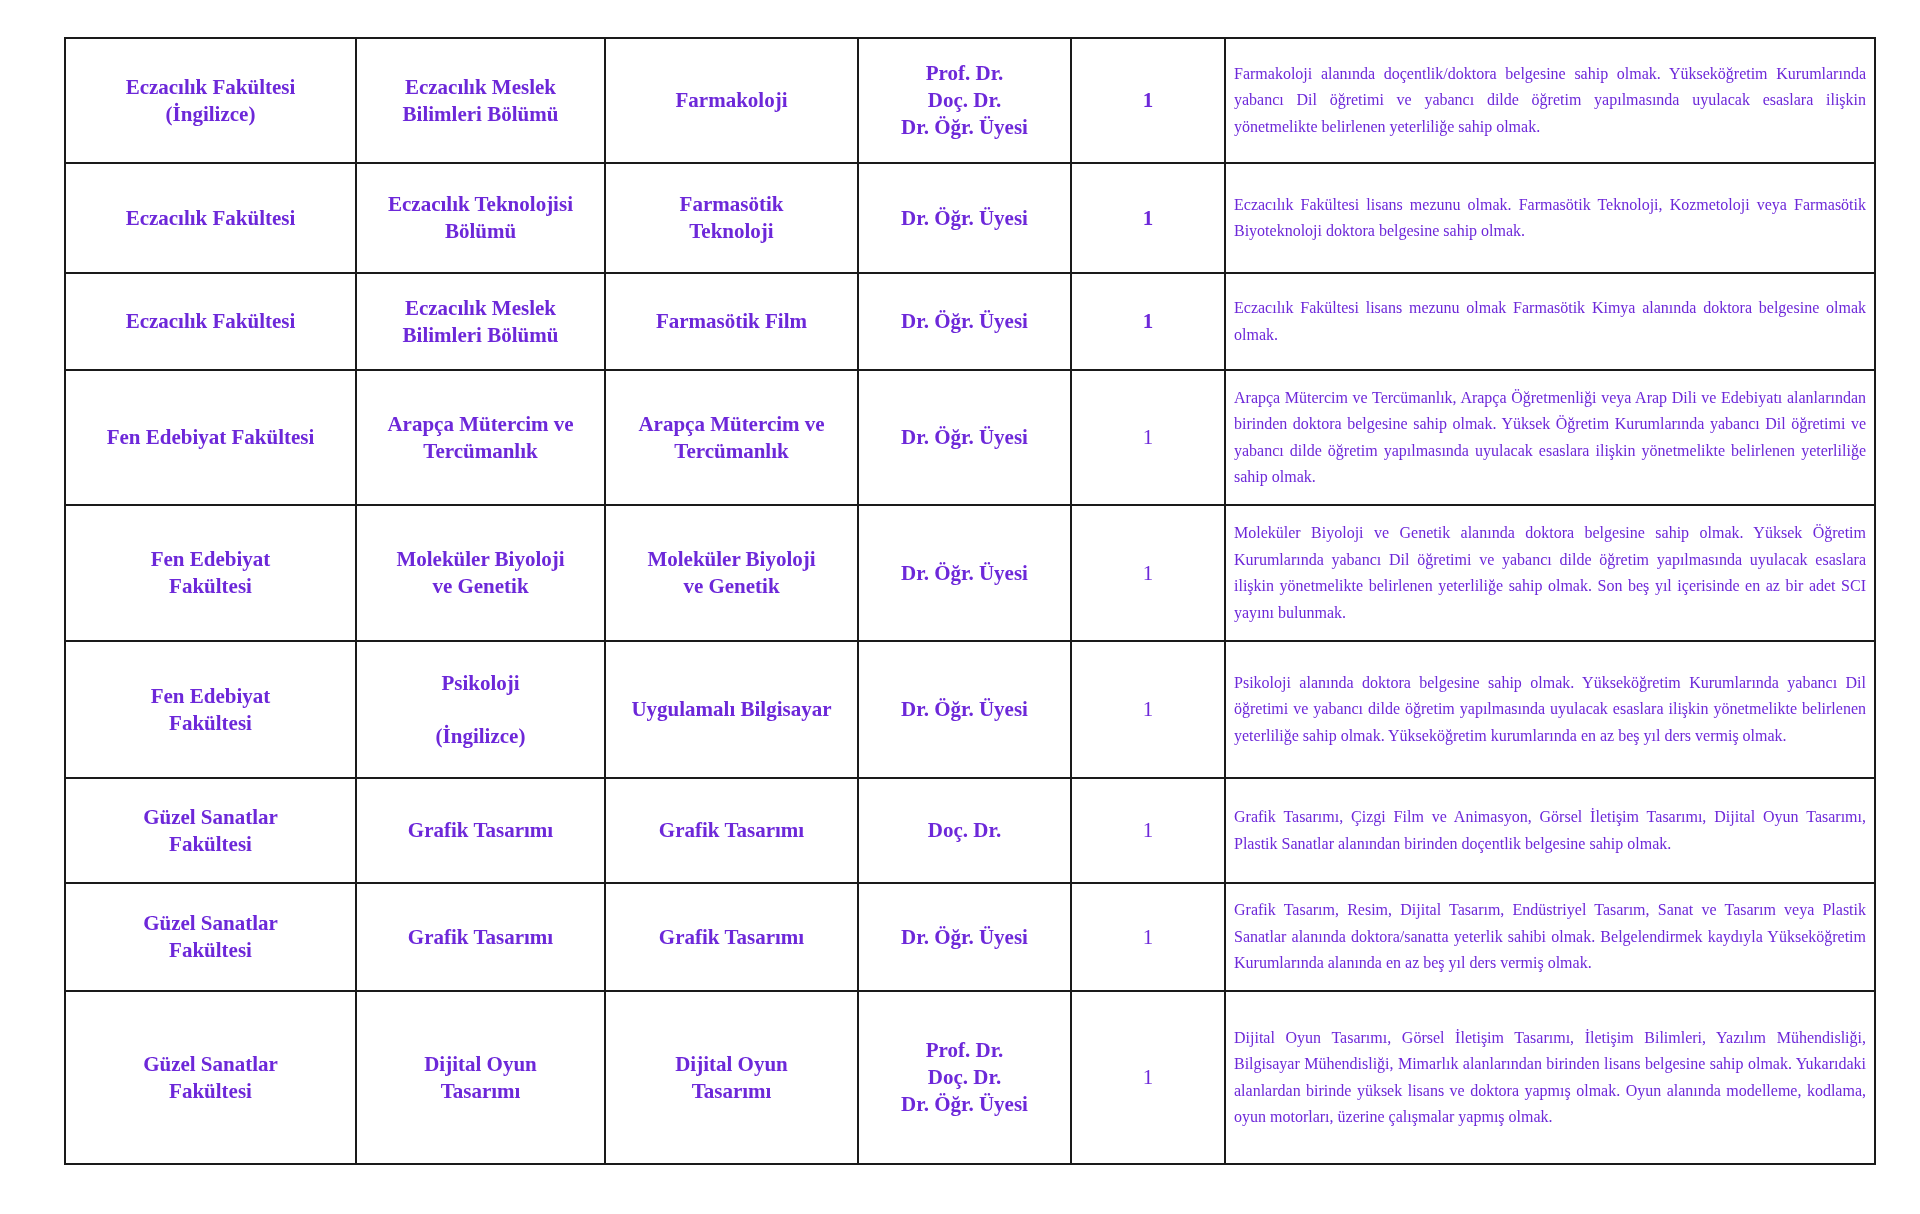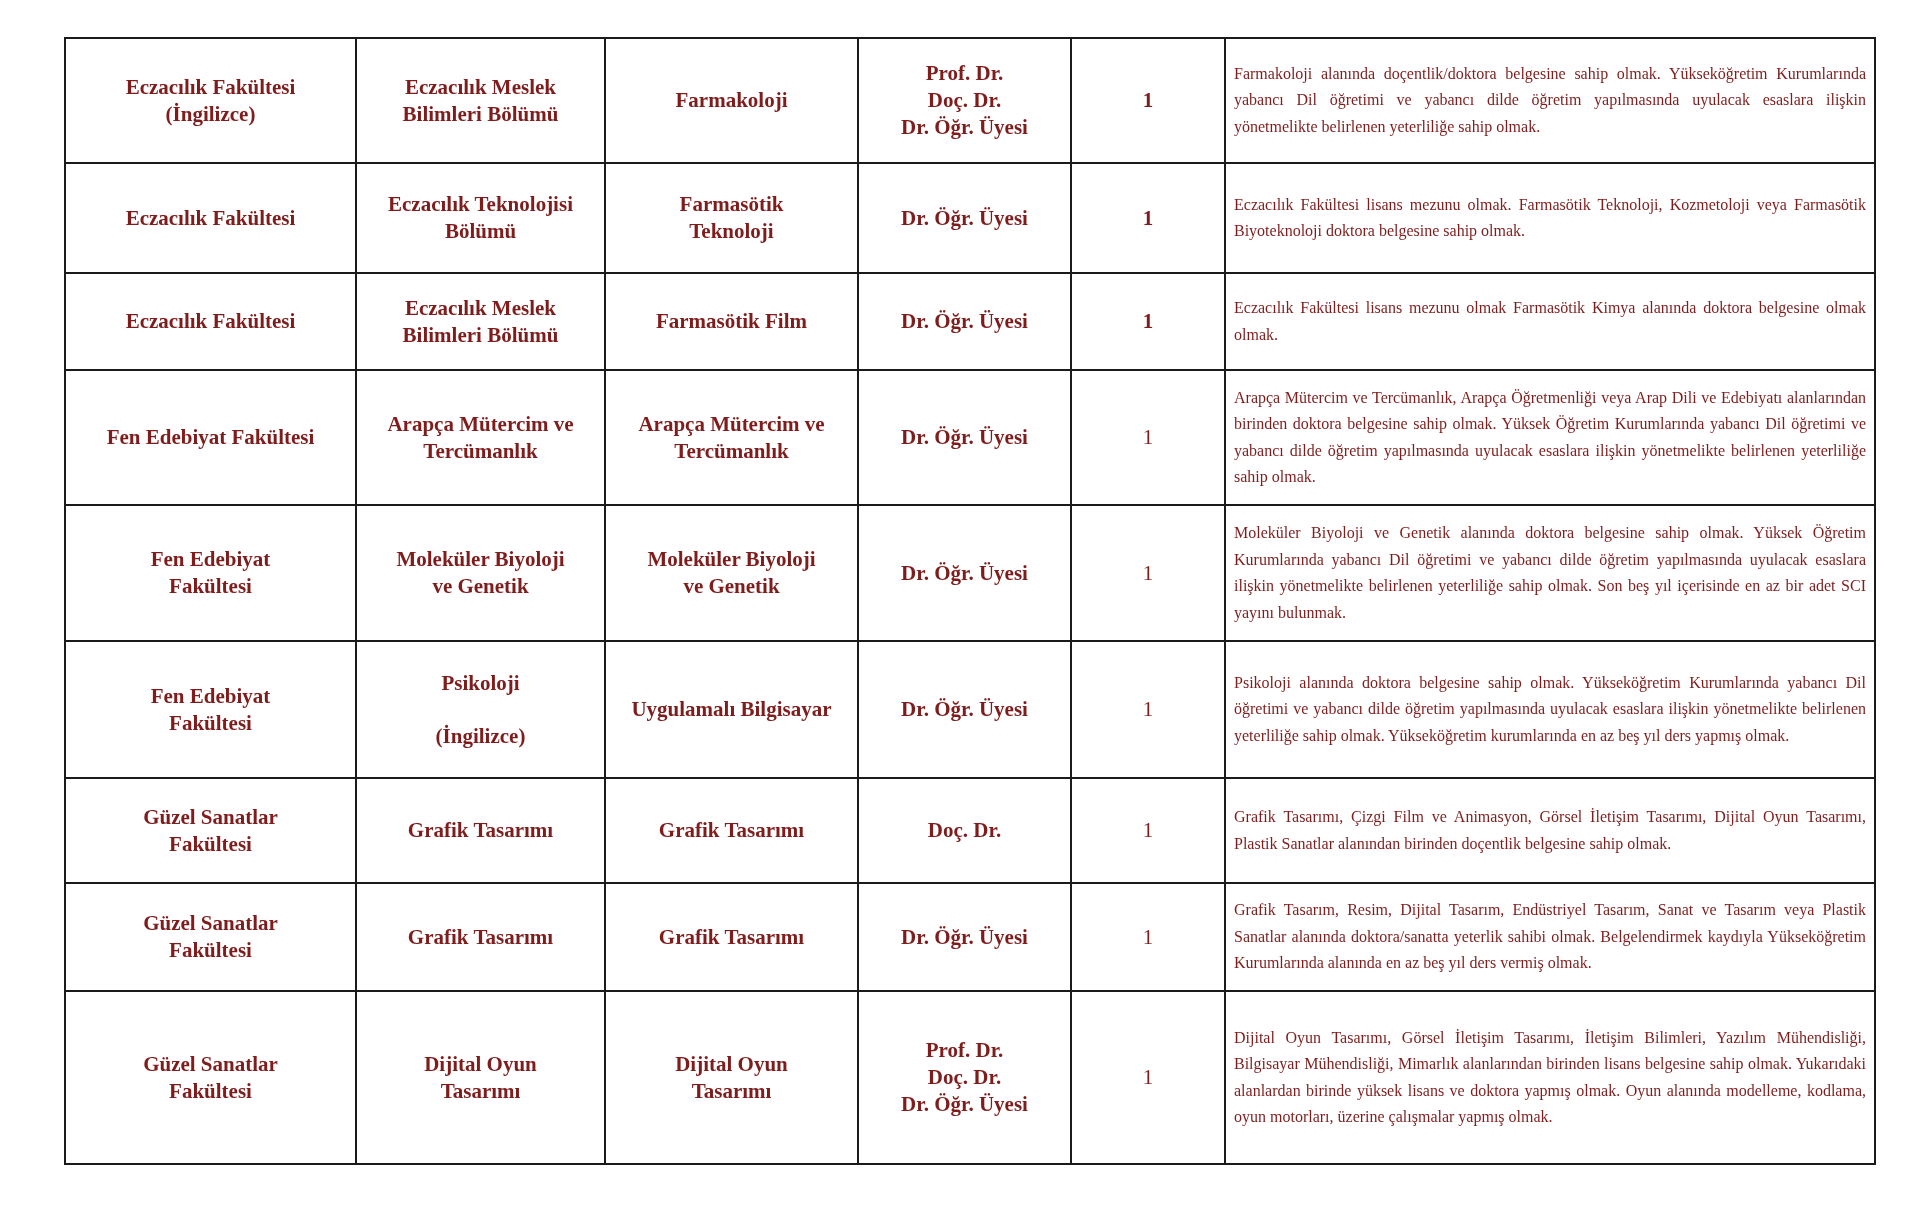--- a/index.html
+++ b/index.html
@@ -4,21 +4,21 @@
 <style>
   html, body { margin: 0; padding: 0; background: #ffffff; }
   body { width: 1920px; height: 1214px; position: relative; overflow: hidden; }
   #table {
     position: absolute;
     left: 64px; top: 37px;
     border-collapse: collapse;
     table-layout: fixed;
     width: 1810px;
     font-family: "Liberation Serif", "DejaVu Serif", serif;
-    color: #7f1d1d;
+    color: #6d28d9;
   }
   #table td {
     border: 2px solid #1a1a1a;
     vertical-align: middle;
     padding: 0 8px;
     box-sizing: border-box;
   }
   col.c1 { width: 291px; }
   col.c2 { width: 249px; }
   col.c3 { width: 253px; }
@@ -162,21 +162,21 @@
           <span class="gap"></span>
           <span class="line">(İngilizce)</span>
         </td>
       <td class="bold">
           <span class="line">Uygulamalı Bilgisayar</span>
         </td>
       <td class="bold">
           <span class="line">Dr. Öğr. Üyesi</span>
         </td>
       <td class="num light">1</td>
-      <td class="req">Psikoloji alanında doktora belgesine sahip olmak. Yükseköğretim Kurumlarında yabancı Dil öğretimi ve yabancı dilde öğretim yapılmasında uyulacak esaslara ilişkin yönetmelikte belirlenen yeterliliğe sahip olmak. Yükseköğretim kurumlarında en az beş yıl ders yapmış olmak.</td>
+      <td class="req">Psikoloji alanında doktora belgesine sahip olmak. Yükseköğretim Kurumlarında yabancı Dil öğretimi ve yabancı dilde öğretim yapılmasında uyulacak esaslara ilişkin yönetmelikte belirlenen yeterliliğe sahip olmak. Yükseköğretim kurumlarında en az beş yıl ders vermiş olmak.</td>
     </tr>
     <tr style="height:105px">
       <td class="bold">
           <span class="line">Güzel Sanatlar</span>
           <span class="line">Fakültesi</span>
         </td>
       <td class="bold">
           <span class="line">Grafik Tasarımı</span>
         </td>
       <td class="bold">

